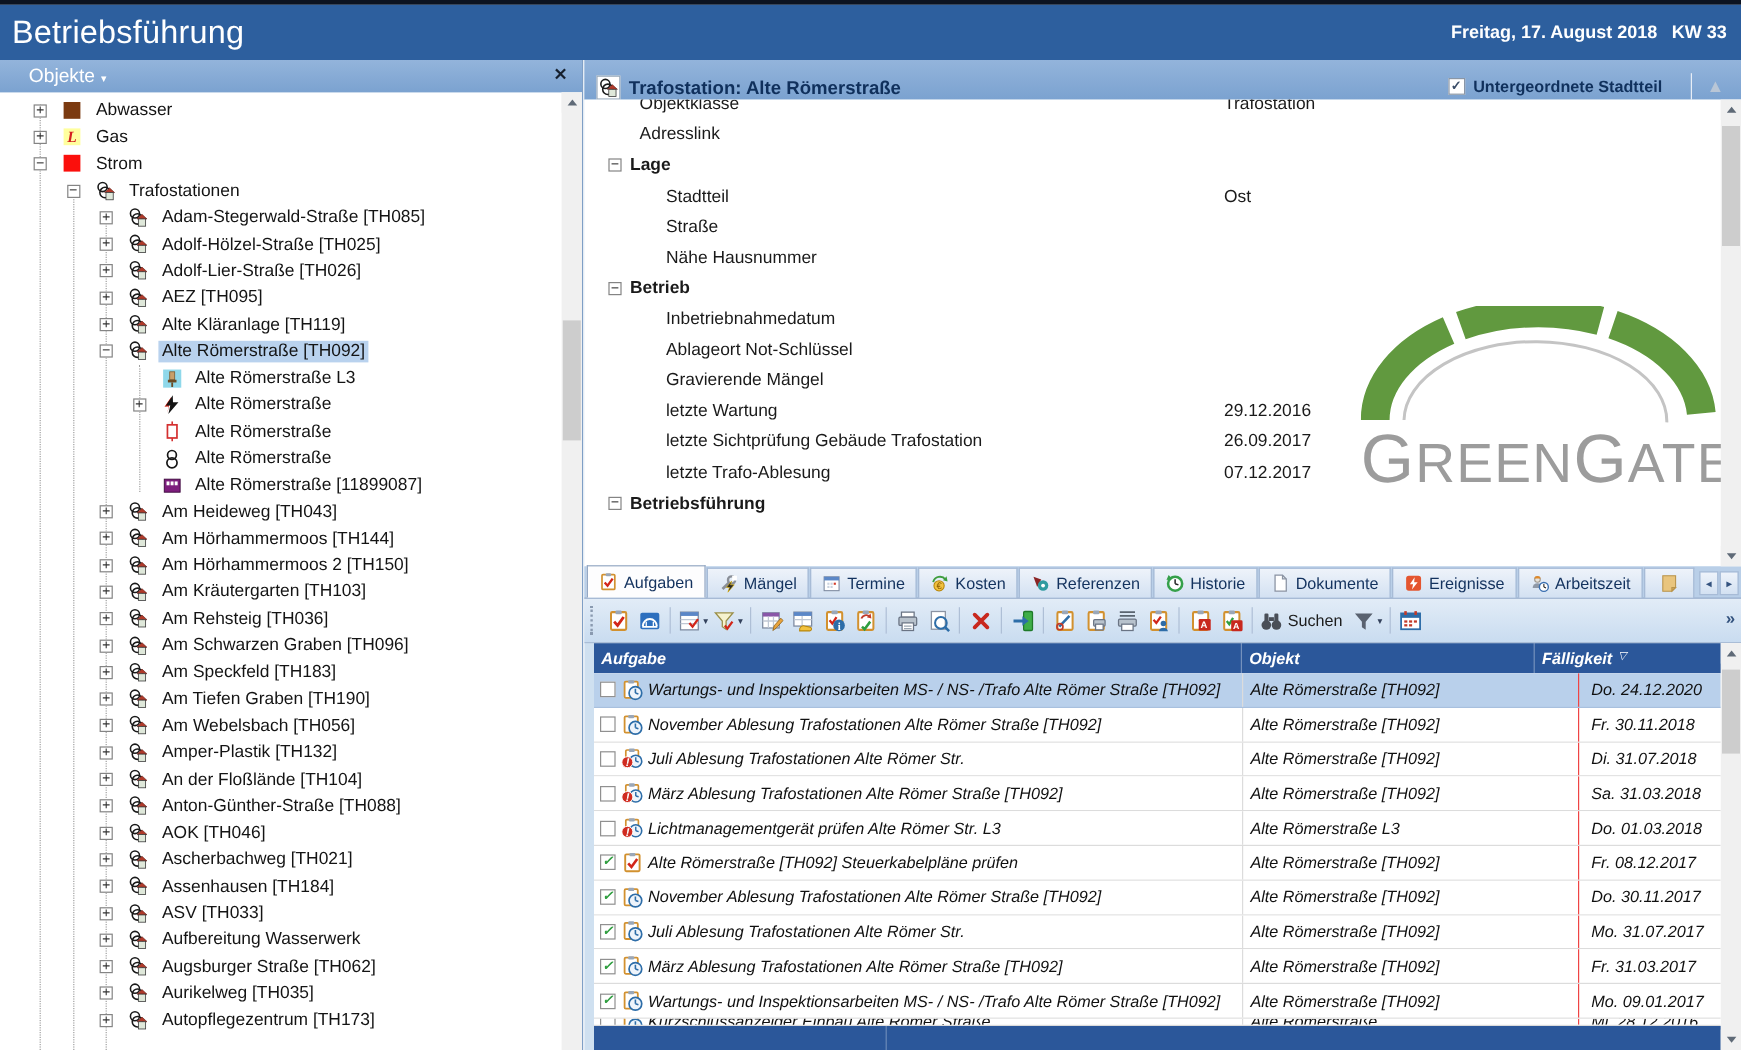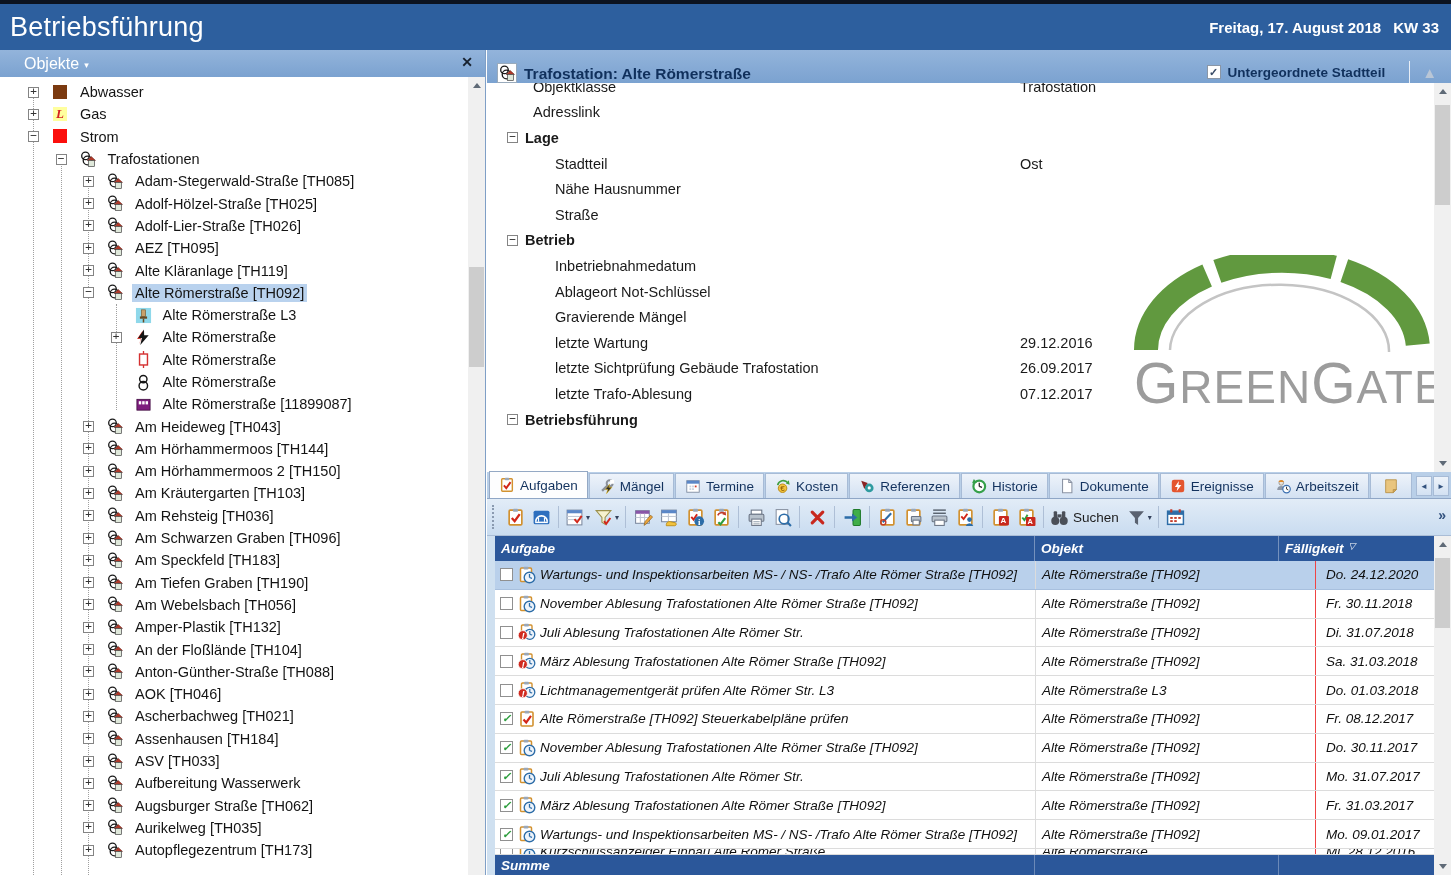--- a/index.html
+++ b/index.html
@@ -575,24 +575,24 @@
         </div>
         <div class="prop-row group" data-interactable="true">
           <span class="gexp" data-interactable="true">−</span>
           <span class="plabel " data-interactable="false">Lage</span>
         </div>
         <div class="prop-row" data-interactable="true">
           <span class="plabel p-child" data-interactable="false">Stadtteil</span>
           <span class="pval" data-interactable="false">Ost</span>
         </div>
         <div class="prop-row" data-interactable="true">
+          <span class="plabel p-child" data-interactable="false">Straße</span>
+        </div>
+        <div class="prop-row" data-interactable="true">
           <span class="plabel p-child" data-interactable="false">Nähe Hausnummer</span>
-        </div>
-        <div class="prop-row" data-interactable="true">
-          <span class="plabel p-child" data-interactable="false">Straße</span>
         </div>
         <div class="prop-row group" data-interactable="true">
           <span class="gexp" data-interactable="true">−</span>
           <span class="plabel " data-interactable="false">Betrieb</span>
         </div>
         <div class="prop-row" data-interactable="true">
           <span class="plabel p-child" data-interactable="false">Inbetriebnahmedatum</span>
         </div>
         <div class="prop-row" data-interactable="true">
           <span class="plabel p-child" data-interactable="false">Ablageort Not-Schlüssel</span>
@@ -1172,23 +1172,20 @@
                 <line x1="11.5" y1="11.5" x2="14" y2="12.3" stroke="#2d6da8" stroke-width="1.3"></line>
               </svg>
             </span>
             <span data-interactable="false">Kurzschlussanzeiger Einbau Alte Römer Straße</span>
           </div>
           <div class="tc tc2" data-interactable="false">Alte Römerstraße</div>
           <div class="tc tc3" data-interactable="false">Mi. 28.12.2016</div>
         </div>
       </div>
     <div id="tt-footer" data-interactable="false">
-      <div class="fc" style="width:540px;">
-          <span data-interactable="false">Summe</span>
-        </div>
       <div class="fc" style="width:244px;"></div>
       <div class="fc" style="flex:1; border-right:none;"></div>
     </div>
     <div id="tt-scroll" data-interactable="true">
       <div class="sb-btn" style="top:0;" data-interactable="true">
           <div class="arr-up"></div>
         </div>
       <div class="sb-thumb" style="top:22px; height:70px;" data-interactable="true"></div>
       <div class="sb-btn" style="bottom:0;" data-interactable="true">
           <div class="arr-dn"></div>

